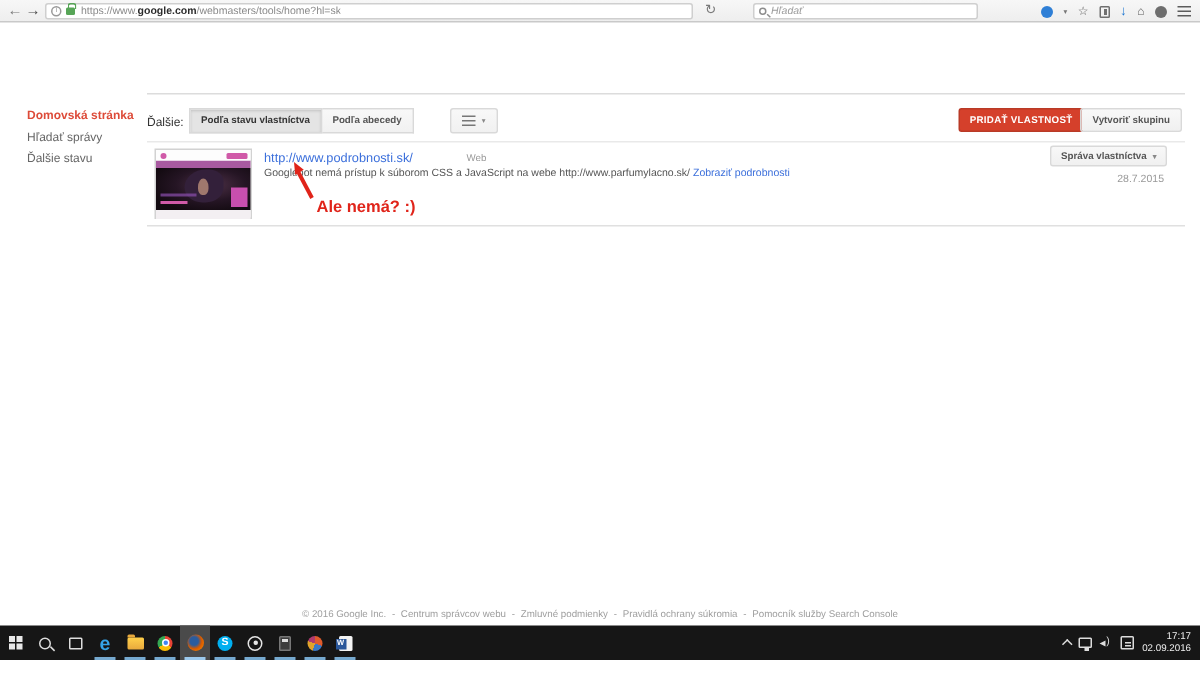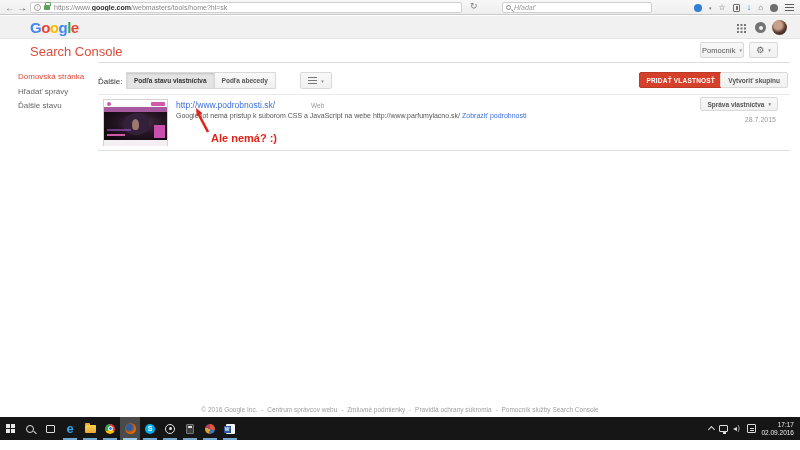--- a/index.html
+++ b/index.html
@@ -57,21 +57,21 @@
   .gwt-btn { position:absolute; top:2px; height:16px; background:linear-gradient(#f8f8f8,#f0f0f0);
              border:1px solid #d9d9d9; border-radius:2px; font-size:7.5px; color:#555;
              display:flex; align-items:center; justify-content:center; gap:4px; cursor:pointer; }
   .help-btn { left:700px; width:44px; }
   .gear-btn { left:749px; width:29px; }
   .gear-glyph { font-size:9px; color:#666; }
   .caret { font-size:5px; color:#888; }
 
   
   .side-item { position:absolute; left:18px; font-size:8px; color:#666; cursor:pointer; white-space:nowrap; }
-  .side-item.active { color:#dd4b39; font-weight:normal; }
+  .side-item.active { color:#dd4b39; font-weight:bold; }
 
   
   .content-topline { position:absolute; left:98px; top:62px; width:692px; border-top:1px solid #dcdcdc; }
   .sort-label { position:absolute; left:98px; top:77px; font-size:8px; color:#333; }
   .tg-group { position:absolute; left:126px; top:72px; display:flex; }
   .tg-btn { height:17px; padding:0 7px; background:linear-gradient(#f8f8f8,#f1f1f1); border:1px solid #d9d9d9;
             font-size:6.5px; font-weight:bold; color:#555; display:flex; align-items:center; cursor:pointer; }
   .tg-btn + .tg-btn { border-left:none; }
   .tg-btn.active { background:#e4e4e4; box-shadow:inset 0 1px 2px rgba(0,0,0,.15); color:#333; }
   .view-btn { position:absolute; left:300px; top:72px; width:32px; height:17px; background:linear-gradient(#f8f8f8,#f1f1f1);
@@ -188,40 +188,21 @@
       <div class="ci">⌂</div>
       <div class="ext-gray"></div>
       <div class="burger">
           <i></i>
           <i></i>
           <i></i>
         </div>
     </div>
   </div>
 
-  <div class="gbar">
-    <div class="glogo"><span class="l0">G</span><span class="l1">o</span><span class="l2">o</span><span class="l3">g</span><span class="l4">l</span><span class="l5">e</span></div>
-    <div class="apps-grid">
-        <i></i>
-      </div>
-    <div class="notif-circle"></div>
-    <div class="avatar"></div>
-  </div>
-
-  <div class="phead">
-    <div class="ptitle">Search Console</div>
-    <div class="gwt-btn help-btn">
-      <span>Pomocník</span>
-      <span class="caret">▾</span>
-    </div>
-    <div class="gwt-btn gear-btn">
-      <span class="gear-glyph">⚙</span>
-      <span class="caret">▾</span>
-    </div>
-  </div>
+
 
   <div class="side-item active" style="top:72px">Domovská stránka</div>
   <div class="side-item" style="top:87px">Hľadať správy</div>
   <div class="side-item" style="top:101px">Ďalšie stavu</div>
 
   <div class="content-topline"></div>
   <div class="sort-label">Ďalšie:</div>
   <div class="tg-group">
     <div class="tg-btn active">Podľa stavu vlastníctva</div>
     <div class="tg-btn">Podľa abecedy</div>

